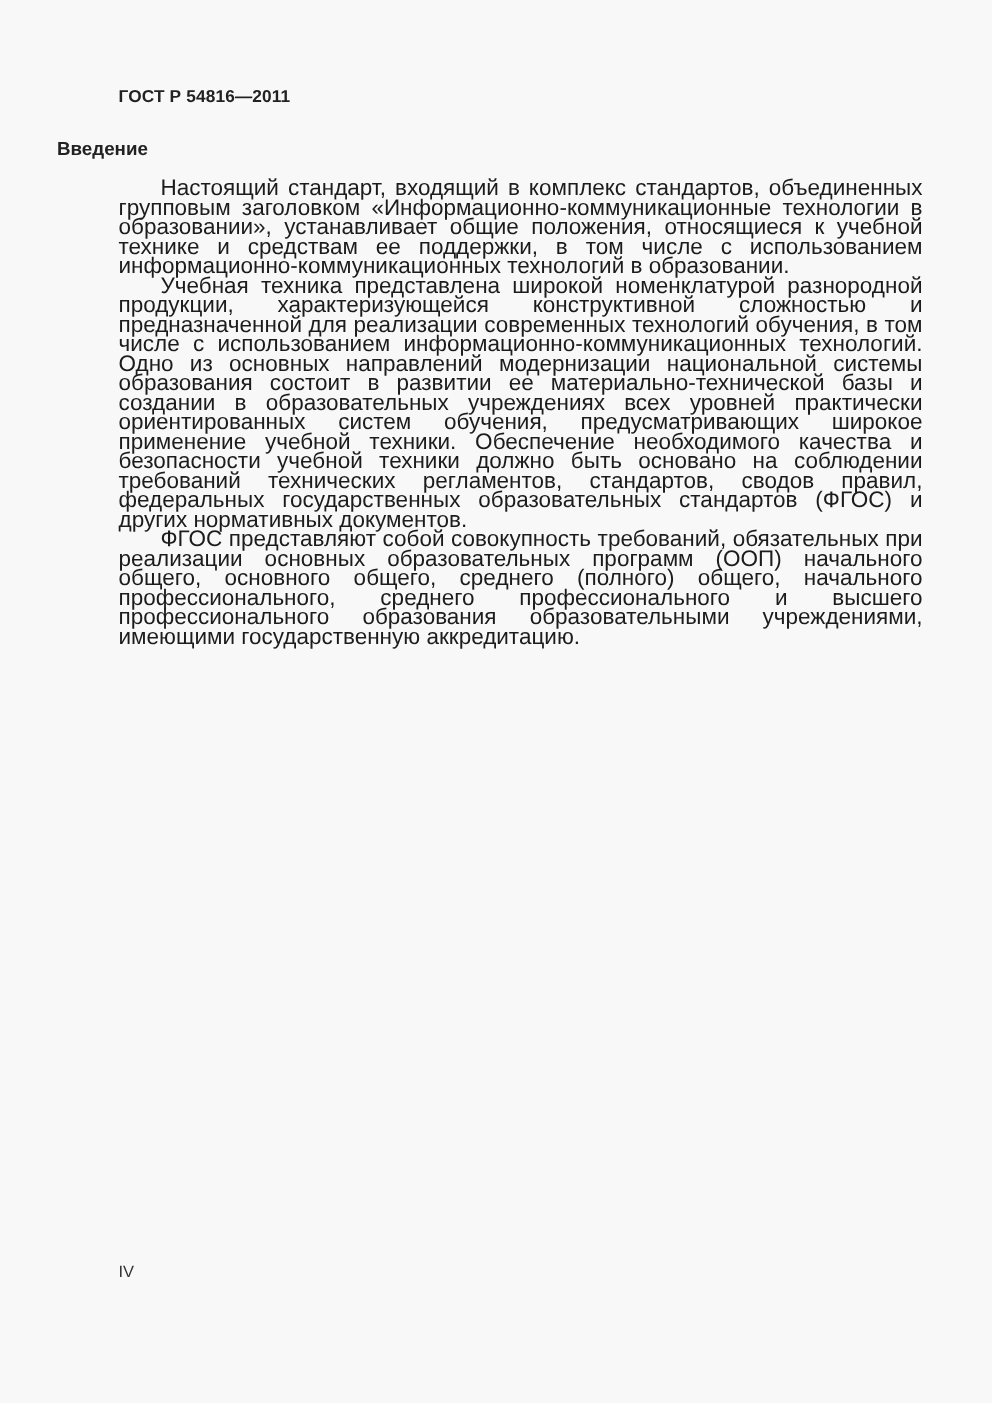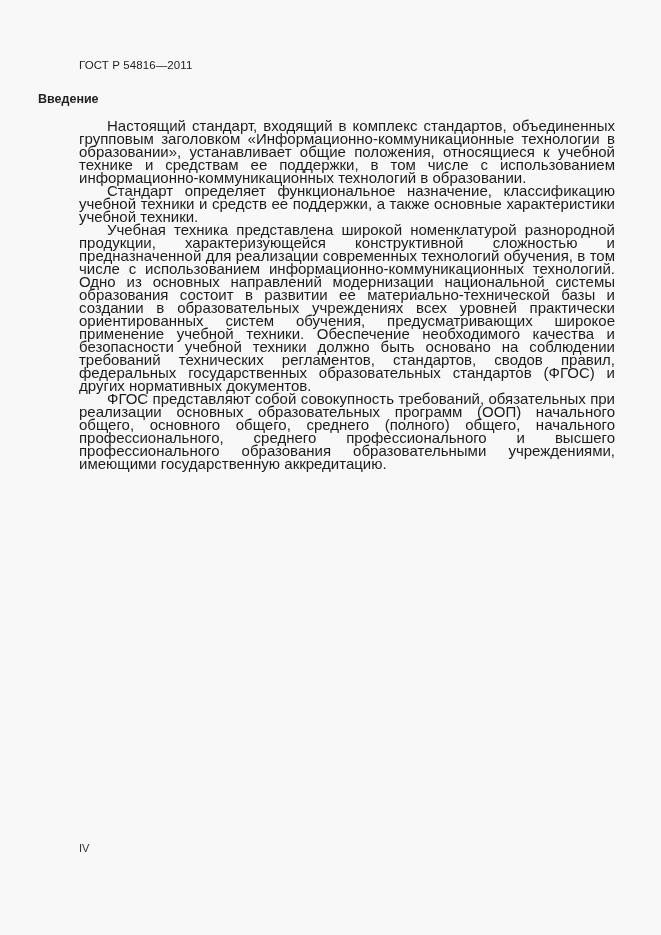--- a/index.html
+++ b/index.html
@@ -13,21 +13,21 @@
       position: relative;
       overflow: hidden;
       font-family: "Liberation Sans", sans-serif;
       color: #1a1a1a;
     }
     .page-header {
       position: absolute;
       left: 79px;
       top: 59px;
       font-size: 11.5px;
-      font-weight: normal;
+      font-weight: bold;
       color: #222;
       letter-spacing: 0.1px;
     }
     .section-title {
       position: absolute;
       left: 0;
       width: 661px;
       top: 92px;
       font-size: 12.5px;
       font-weight: bold;
@@ -60,18 +60,17 @@
   </style>
 </head>
 <body>
 
 <div class="page-header">ГОСТ Р 54816—2011</div>
 
 <div class="section-title">Введение</div>
 
 <div class="body-text">
   <p>Настоящий стандарт, входящий в комплекс стандартов, объединенных групповым заголовком «Информационно-коммуникационные технологии в образовании», устанавливает общие положения, относящиеся к учебной технике и средствам ее поддержки, в том числе с использованием информаци­онно-коммуникационных технологий в образовании.</p>
-  <p>Стандарт определяет функциональное назначение, классификацию учебной техники и средств ее поддержки, а также основные характеристики учебной техники.</p>
   <p>Учебная техника представлена широкой номенклатурой разнородной продукции, характеризу­ющейся конструктивной сложностью и предназначенной для реализации современных технологий обучения, в том числе с использованием информационно-коммуникационных технологий. Одно из основных направлений модернизации национальной системы образования состоит в развитии ее ма­териально-технической базы и создании в образовательных учреждениях всех уровней практически ориентированных систем обучения, предусматривающих широкое применение учебной техники. Обе­спечение необходимого качества и безопасности учебной техники должно быть основано на соблюде­нии требований технических регламентов, стандартов, сводов правил, федеральных государственных образовательных стандартов (ФГОС) и других нормативных документов.</p>
   <p>ФГОС представляют собой совокупность требований, обязательных при реализации основных образовательных программ (ООП) начального общего, основного общего, среднего (полного) общего, начального профессионального, среднего профессионального и высшего профессионального образо­вания образовательными учреждениями, имеющими государственную аккредитацию.</p>
 </div>
 
 <div class="page-number">IV</div>
 
 </body></html>

